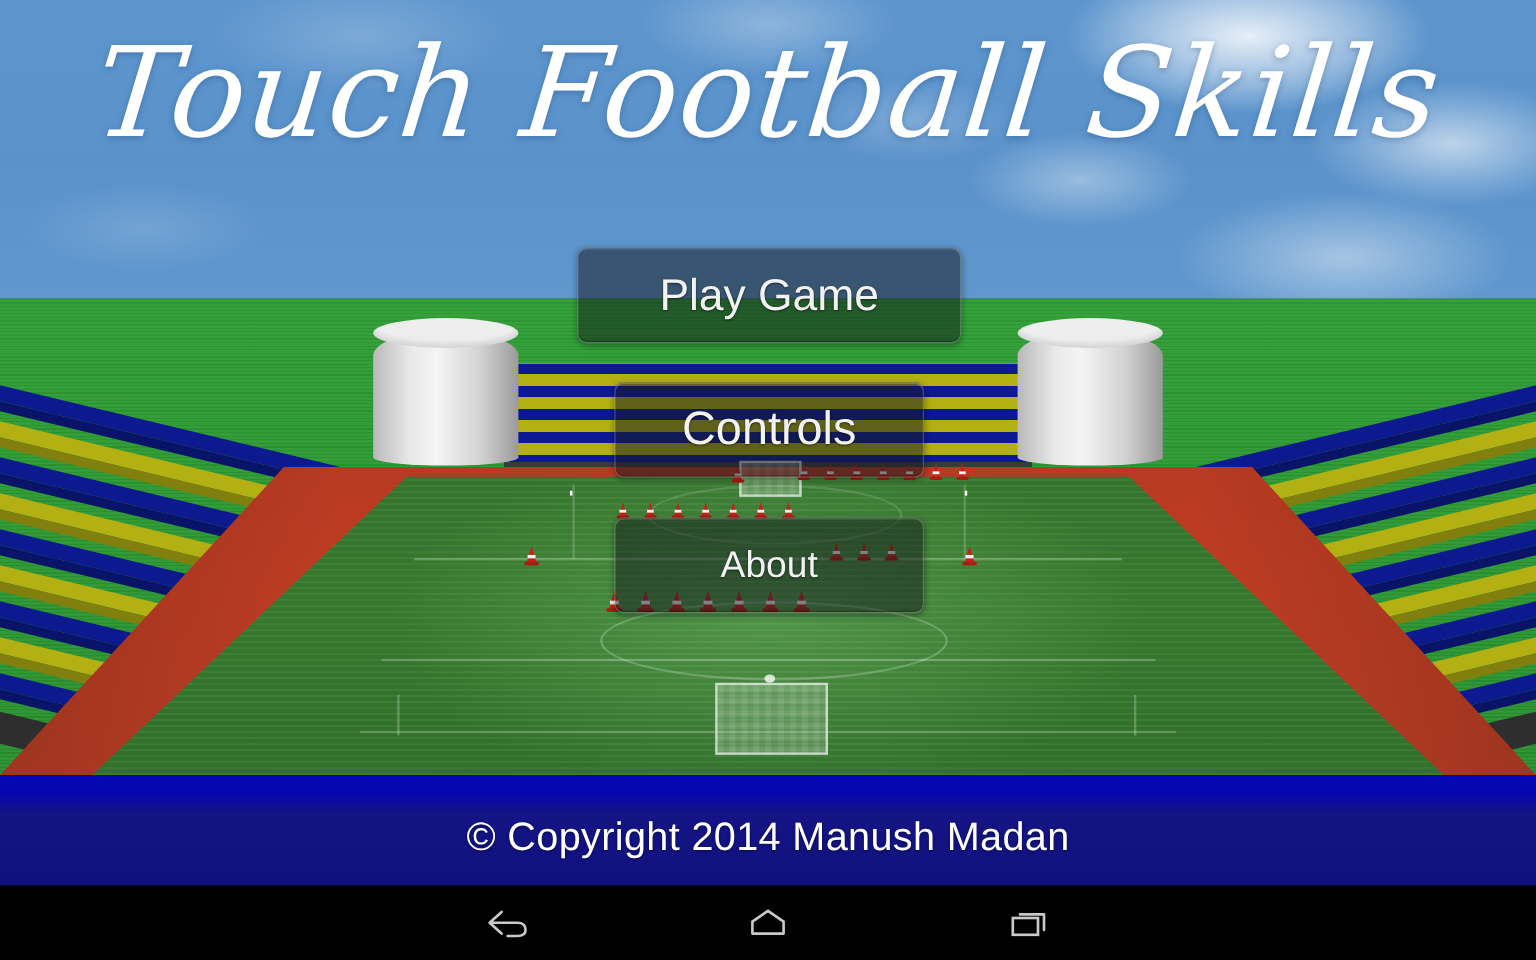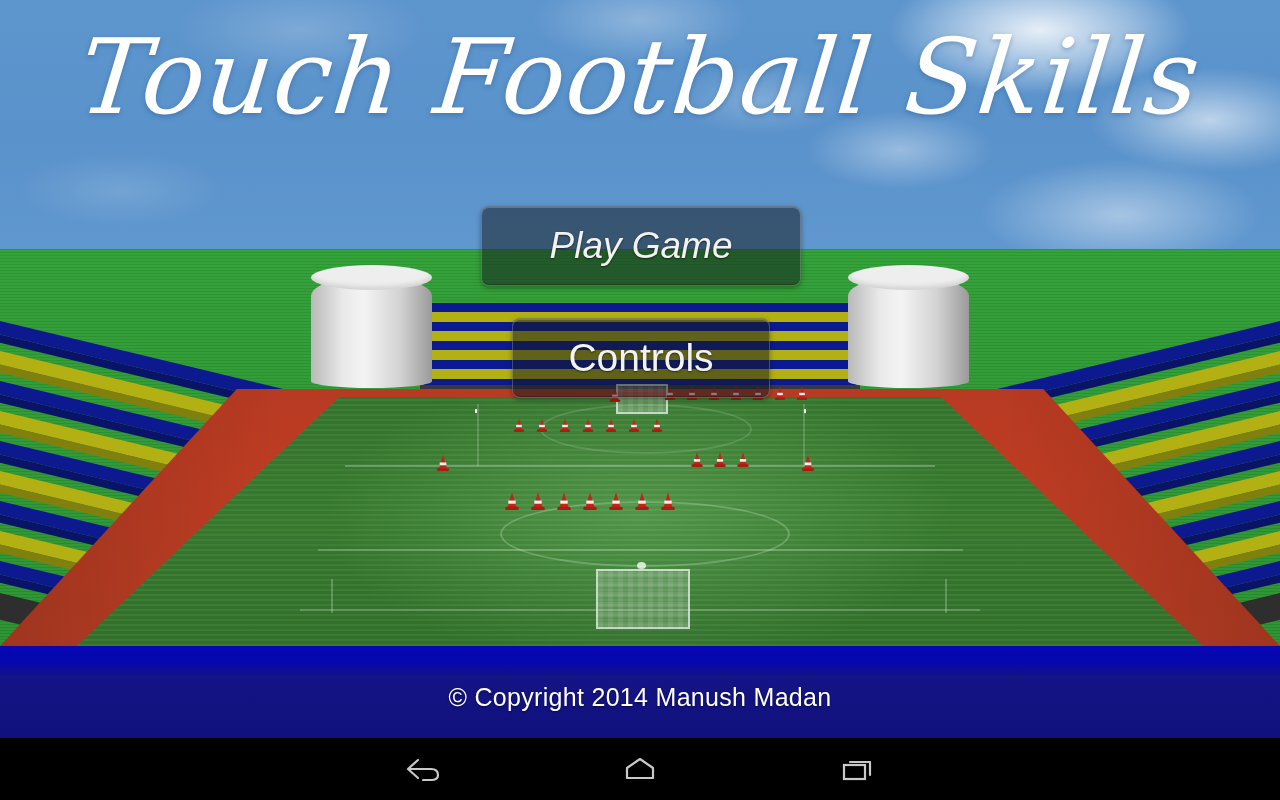--- a/index.html
+++ b/index.html
@@ -243,21 +243,20 @@
       inset 0 -1px 0 rgba(0,0,0,.28),
       0 2px 5px rgba(0,0,0,.35);
     cursor: pointer;
     user-select: none;
     text-shadow: 0 1px 2px rgba(0,0,0,.55);
   }
   .btn-play {
     left: 481px; top: 206px;
     width: 318px; height: 78px;
     font-size: 37px;
-    font-style: italic;
   }
   .btn-controls {
     left: 512px; top: 318px;
     width: 256px; height: 78px;
     font-size: 39px;
   }
   .btn-about {
     left: 512px; top: 431px;
     width: 256px; height: 78px;
     font-size: 31px;
@@ -268,21 +267,21 @@
     position: absolute;
     left: 0; top: 646px;
     width: 1280px; height: 92px;
     background: linear-gradient(#0707b4 0%, #0606ad 18%, #141484 34%, #10107e 100%);
     display: flex;
     align-items: center;
     justify-content: center;
   }
   .footer-text {
     color: #ffffff;
-    font-size: 25px;
+    font-size: 33px;
     letter-spacing: .3px;
     text-shadow: 0 1px 2px rgba(0,0,0,.45);
     white-space: nowrap;
     margin-top: 10px;
   }
 
   
   .navbar {
     position: absolute;
     left: 0; top: 738px;
@@ -563,20 +562,23 @@
   </div>
 
   <div class="title">Touch Football Skills</div>
 
   <div class="btn btn-play">
     <span>Play Game</span>
   </div>
   <div class="btn btn-controls">
     <span>Controls</span>
   </div>
+  <div class="btn btn-about">
+    <span>About</span>
+  </div>
 
   <div class="footer">
     <span class="footer-text">© Copyright 2014 Manush Madan</span>
   </div>
 
   <div class="navbar">
 
     <div class="nav-key nav-back">
       <span>
         <svg width="40" height="32" viewBox="0 0 40 32">

